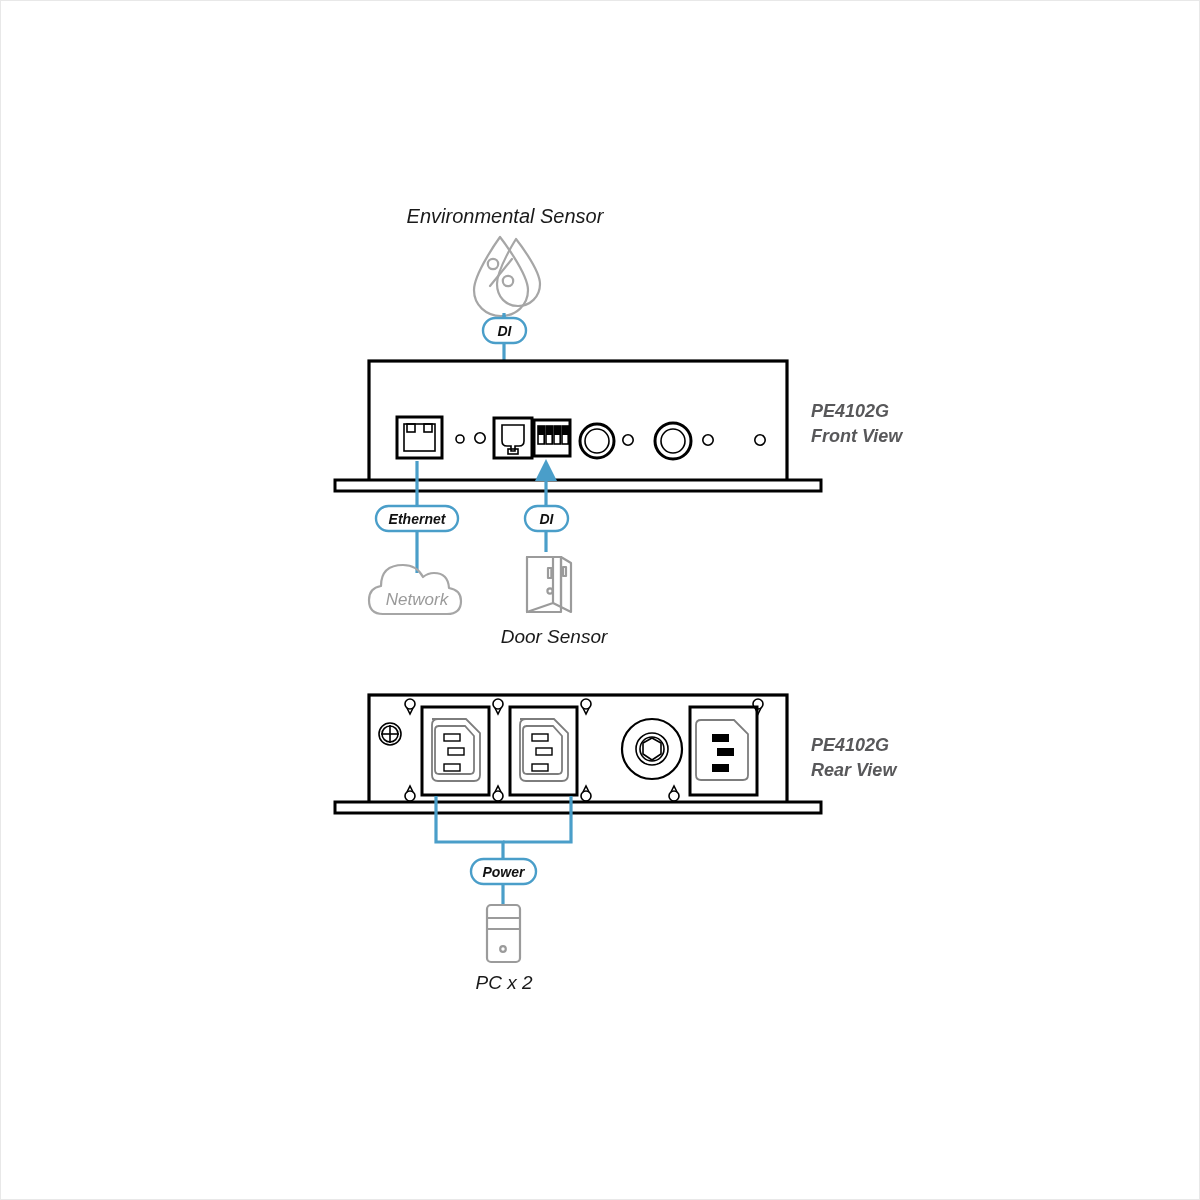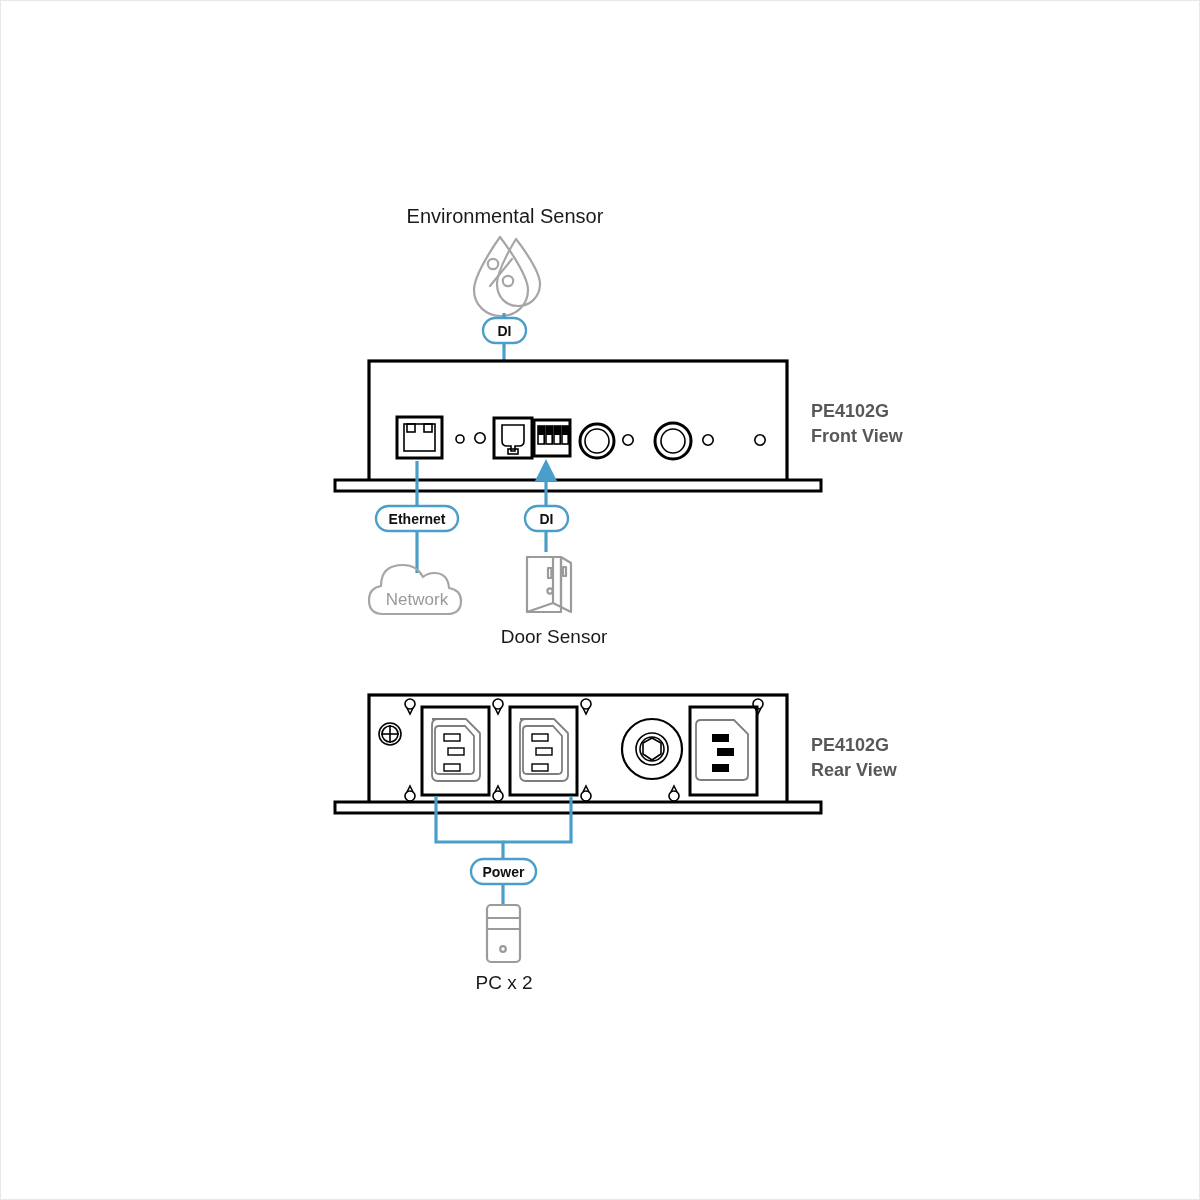--- a/index.html
+++ b/index.html
@@ -3,21 +3,21 @@
 <meta charset="utf-8">
 <style>
   html,body{margin:0;padding:0;background:#ffffff;}
   body{
     width:1200px;height:1200px;
     font-family:"Liberation Sans", sans-serif;
     position:relative;overflow:hidden;
     border:1px solid #e8e8e8;
     box-sizing:border-box;
   }
-  #stage{position:absolute;inset:0;}
+  #stage{position:absolute;inset:0;font-style:italic;}
   svg.diagram{display:block;width:1200px;height:1200px;}
 
   text{font-family:"Liberation Sans", sans-serif;}
   .t-title{font-size:20px;fill:#1a1a1a;}
   .t-caption{font-size:19px;fill:#1a1a1a;}
   .t-devlabel{font-size:18px;font-weight:bold;fill:#58585a;}
   .t-badge{font-size:14px;font-weight:bold;fill:#111111;}
   .t-cloud{font-size:17px;fill:#9a9a9a;}
 
   .blue-line{stroke:#4a9ec9;stroke-width:3.2;fill:none;}

